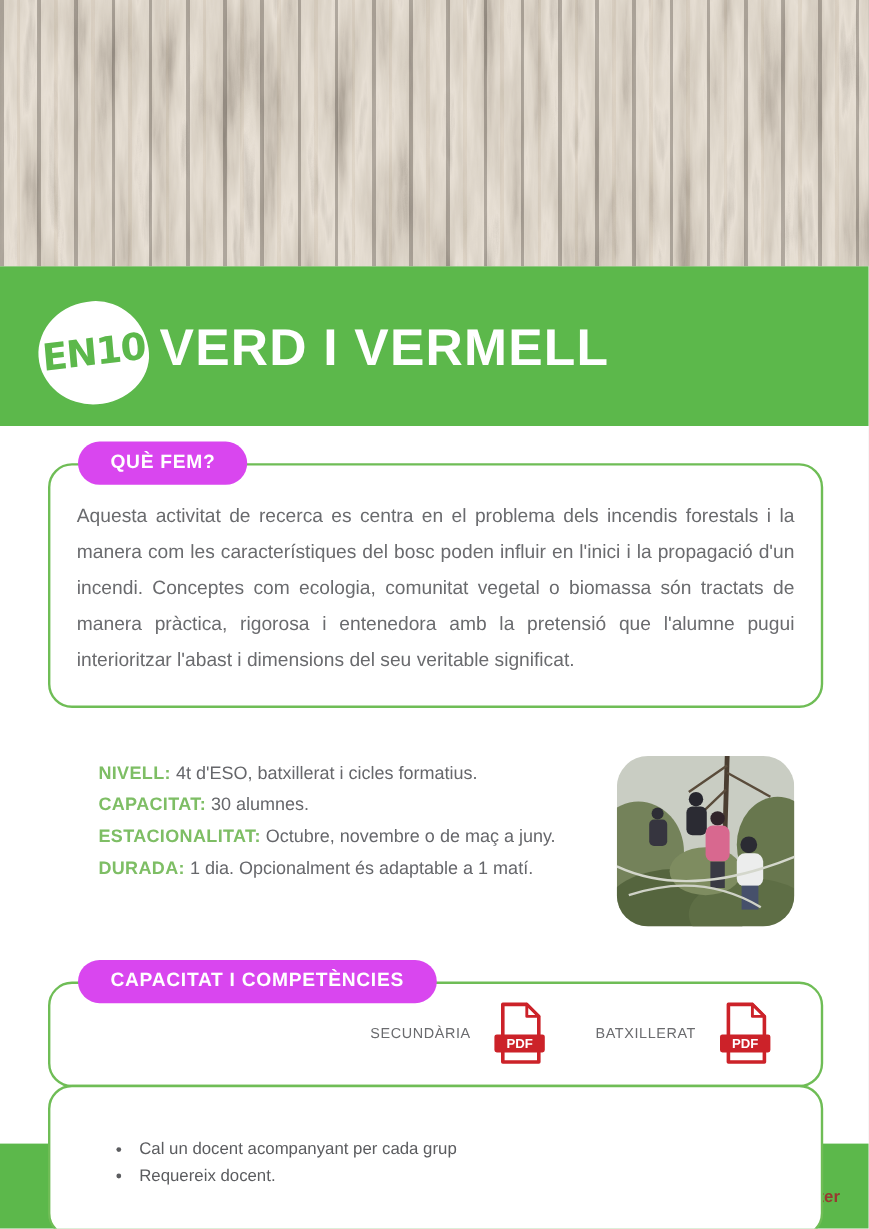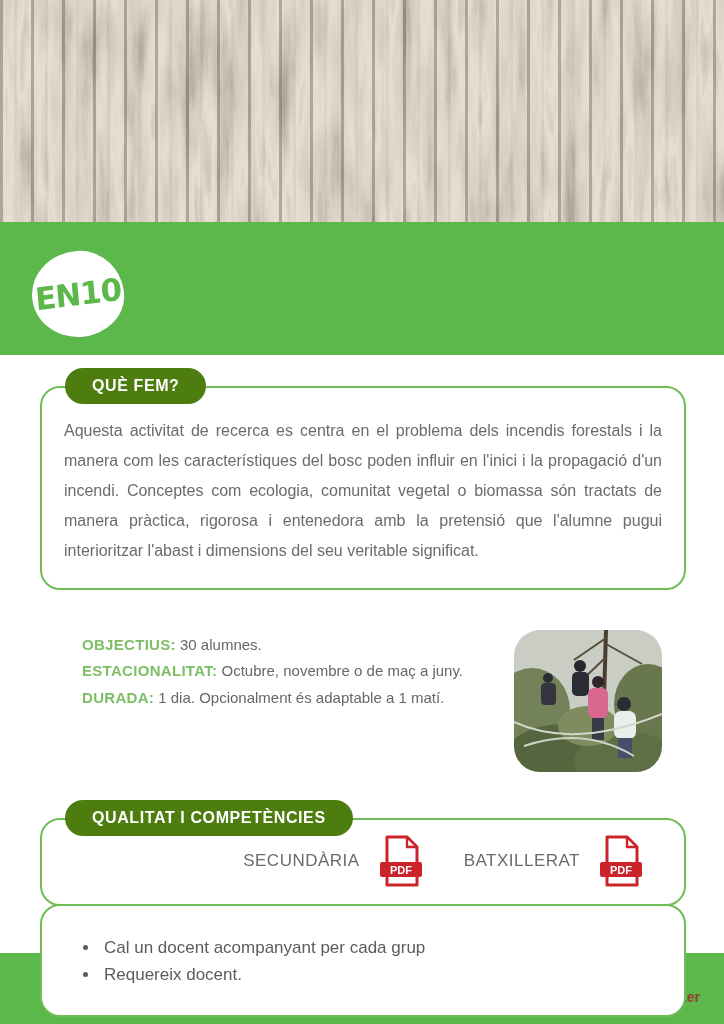--- a/index.html
+++ b/index.html
@@ -35,21 +35,21 @@
   }
   .band-title{
     position:absolute;left:133px;top:44px;color:#ffffff;
     font-size:43px;font-weight:700;letter-spacing:1px;white-space:nowrap;
   }
 
   
   .content{position:absolute;top:355px;left:0;width:724px;}
   .section{margin:0 38px 0 40px;}
   .pill{
-    display:inline-block;background:#4d7c0f;color:#fff;font-weight:700;
+    display:inline-block;background:#d946ef;color:#fff;font-weight:700;
     font-size:16px;letter-spacing:.6px;padding:9px 27px;border-radius:21px;
     margin-left:25px;position:relative;z-index:2;
   }
   .gbox{
     border:2.5px solid #6fbd56;border-radius:20px;background:#fff;
     margin-top:-18px;position:relative;z-index:1;
   }
   .que-fem{margin-top:13px;}
   .que-fem .gbox{padding:28px 22px 22px 22px;}
   .body-text{
@@ -68,28 +68,28 @@
   .activity-photo{
     width:148px;height:142px;border-radius:26px;overflow:hidden;flex:none;
     margin-top:-4px;
   }
 
   
   .objectius{margin-top:28px;}
   .objectius .gbox{padding:14px 40px 16px 40px;}
   .downloads{display:flex;justify-content:flex-end;align-items:center;gap:18px;}
   .download-label{
-    color:#6a6b6e;font-size:17px;letter-spacing:.5px;margin-left:22px;
+    color:#6a6b6e;font-size:12px;letter-spacing:.5px;margin-left:22px;
   }
   .pdf-icon{display:block;cursor:pointer;}
 
   
   .observacions{margin-top:16px;}
   .observacions .gbox{padding:28px 30px 26px 42px;}
-  .bullets{margin:0;padding-left:16px;color:#5b5c5f;font-size:17px;line-height:1.62;}
+  .bullets{margin:12px;padding-left:16px;color:#5b5c5f;font-size:14px;line-height:1.62;}
   .bullets li{padding-left:4px;}
 
   
   .footer{
     position:absolute;left:0;bottom:0;width:724px;height:71px;background:#5cb84b;
     display:flex;align-items:center;
   }
   .ods{color:#ffffff;font-weight:700;font-size:24px;letter-spacing:1px;margin-left:40px;}
   .sdg-row{display:flex;gap:9px;margin-left:22px;}
   .sdg{width:48px;height:48px;flex:none;}
@@ -117,35 +117,40 @@
       </defs>
       <rect x="0" y="0" width="724" height="222" fill="#8a7d6d"></rect>
       <rect x="0" y="0" width="724" height="222" filter="url(#barkF)"></rect>
     </svg>
   </div>
 
   <div class="band">
     <div class="badge">
       <span class="badge-text">EN10</span>
     </div>
+    <div class="band-title">VERD I VERMELL</div>
   </div>
 
   <div class="content">
 
     <div class="section que-fem">
       <div class="pill">QUÈ FEM?</div>
       <div class="gbox">
         <p class="body-text">Aquesta activitat de recerca es centra en el problema dels incendis forestals i la manera com les característiques del bosc poden influir en l'inici i la propagació d'un incendi. Conceptes com ecologia, comunitat vegetal o biomassa són tractats de manera pràctica, rigorosa i entenedora amb la pretensió que l'alumne pugui interioritzar l'abast i dimensions del seu veritable significat.</p>
       </div>
     </div>
 
     <div class="details-row">
       <div class="details-list">
         <div class="detail-line">
-          <span class="detail-label">OBJECTIUS:</span>
+          <span class="detail-label">NIVELL:</span>
+          <span class="detail-value">4t d'ESO, batxillerat i cicles formatius.</span>
+        </div>
+        <div class="detail-line">
+          <span class="detail-label">CAPACITAT:</span>
           <span class="detail-value">30 alumnes.</span>
         </div>
         <div class="detail-line">
           <span class="detail-label">ESTACIONALITAT:</span>
           <span class="detail-value">Octubre, novembre o de maç a juny.</span>
         </div>
         <div class="detail-line">
           <span class="detail-label">DURADA:</span>
           <span class="detail-value">1 dia. Opcionalment és adaptable a 1 matí.</span>
         </div>
@@ -172,21 +177,21 @@
           <circle cx="110" cy="74" r="7" fill="#2b2b33"></circle>
           <rect x="100" y="81" width="22" height="28" rx="7" fill="#eceded"></rect>
           <rect x="104" y="108" width="14" height="20" fill="#46506b"></rect>
           <path d="M0 92 Q60 120 148 84" stroke="#d4d7cc" stroke-width="2" fill="none"></path>
           <path d="M10 116 Q70 96 120 126" stroke="#cfd2c7" stroke-width="2" fill="none"></path>
         </svg>
       </div>
     </div>
 
     <div class="section objectius">
-      <div class="pill">QUALITAT I COMPETÈNCIES</div>
+      <div class="pill">CAPACITAT I COMPETÈNCIES</div>
       <div class="gbox">
         <div class="downloads">
 
           <span class="download-label">SECUNDÀRIA</span>
           <svg class="pdf-icon" width="46" height="54" viewBox="0 0 46 54">
             <path d="M9 3 h20 l10 10 v38 h-30 z" fill="#ffffff" stroke="#cc2229" stroke-width="3" stroke-linejoin="round"></path>
             <path d="M29 3 v10 h10 z" fill="#ffffff" stroke="#cc2229" stroke-width="2.4" stroke-linejoin="round"></path>
             <rect x="2" y="28" width="42" height="15" rx="2" fill="#cc2229"></rect>
             <text x="23" y="39.5" text-anchor="middle" font-size="11" font-weight="bold" fill="#ffffff" font-family="Liberation Sans, sans-serif">PDF</text>
           </svg>

